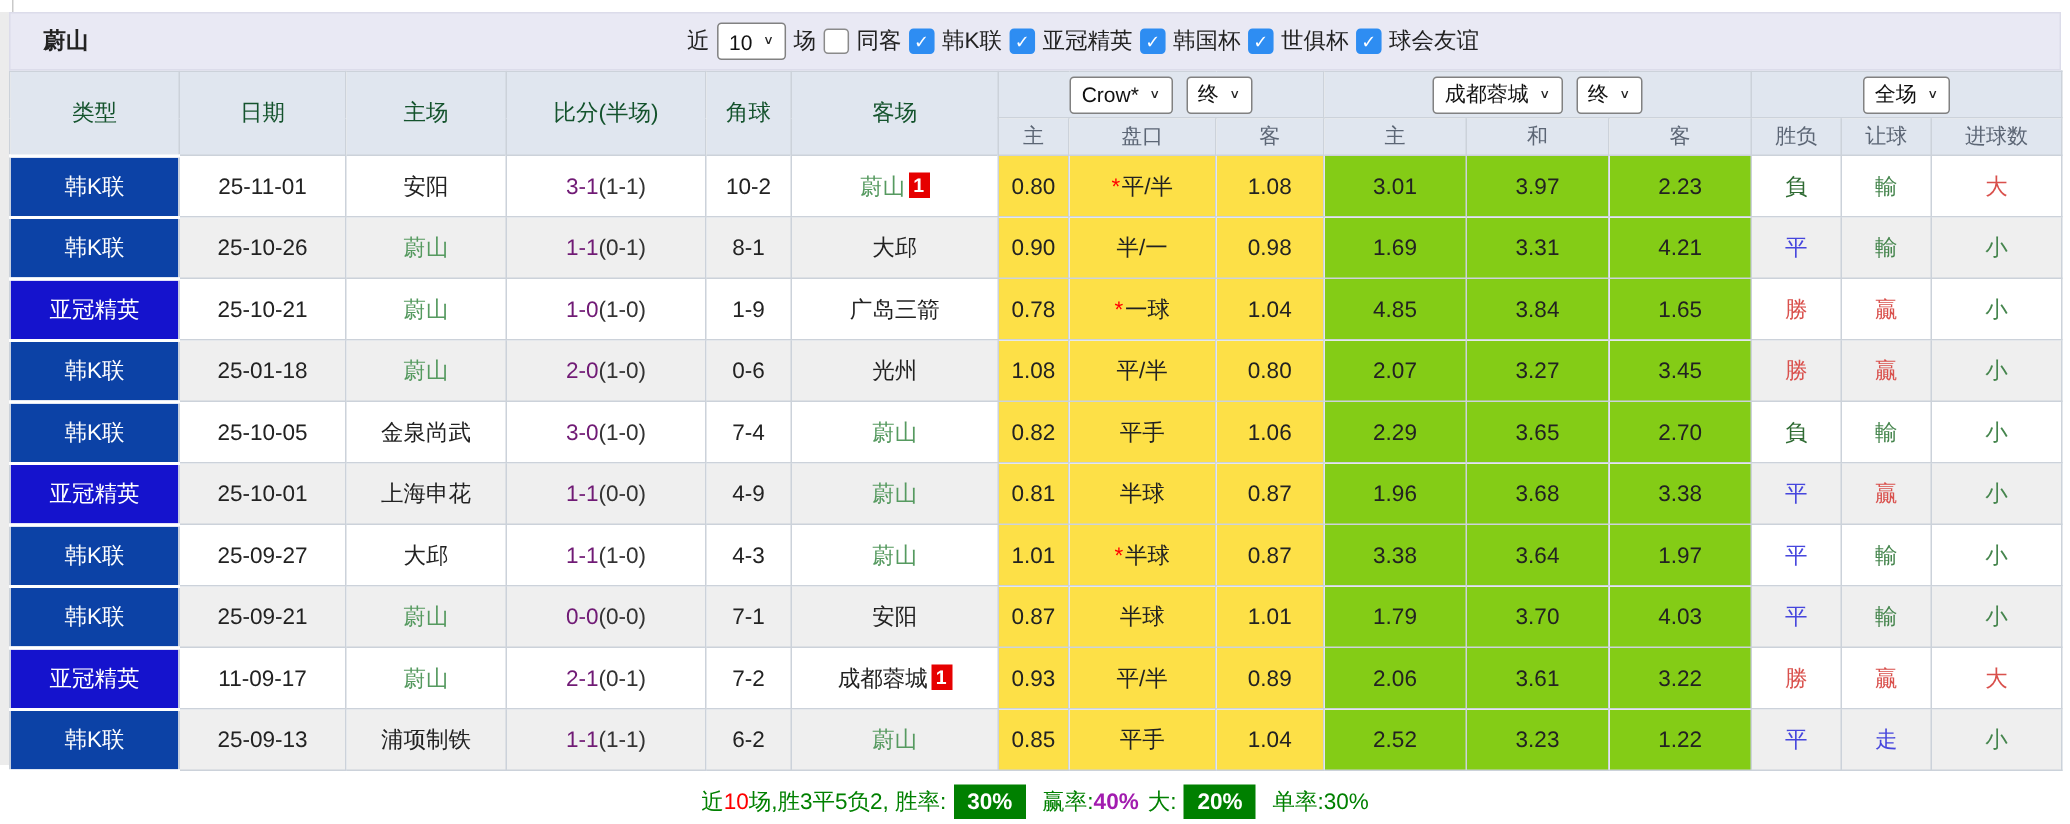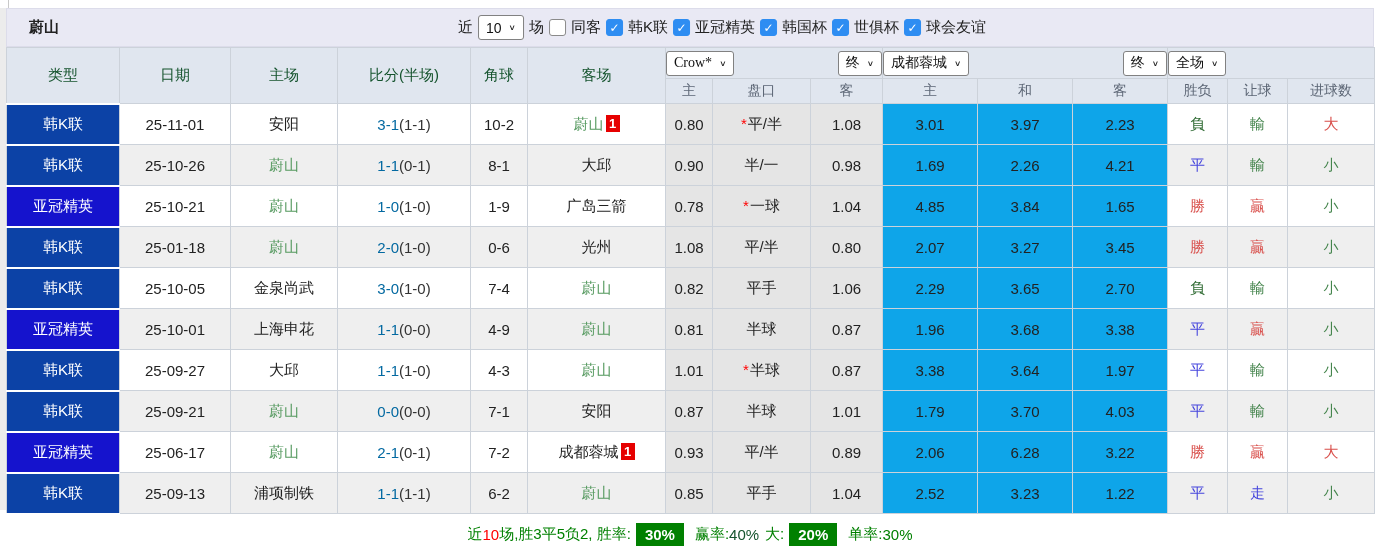--- a/index.html
+++ b/index.html
@@ -27,45 +27,45 @@
   .cb.on { background:#2e8df2; color:#fff; border:1px solid #2e8df2; }
   .cb.off { background:#fff; border:1px solid #8a8a8a; color:transparent; }
 
   table { border-collapse:collapse; table-layout:fixed; width:1368px; margin-left:6px; }
   th, td { border:1px solid #ccd2da; text-align:center; white-space:nowrap; overflow:hidden; }
   thead th { background:#e0e6ef; color:#4c5563; font-weight:normal; }
   thead tr.ctrl th { height:31px; border-bottom:none; }
   thead tr.ctrl th.grp { border-bottom:1px solid #ccd2da; }
   thead th.main-h { font-size:15px; color:#14532d; }
   thead tr.sub th { height:25px; font-size:14px; color:#5c6675; }
-  .grp-inner { display:flex; align-items:center; justify-content:space-between; gap:9px;font-family:Liberation Serif, serif; }
+  .grp-inner { display:flex; align-items:center; justify-content:center; gap:9px; }
 
   tbody td { height:41px; font-size:15px; color:#222; background:#fff; }
   tbody tr.alt td { background:#efefef; }
-  tbody td.odds, tbody tr.alt td.odds { background:#e5e5e5; }
-  tbody td.avg,  tbody tr.alt td.avg  { background:#0ea5e9; }
+  tbody td.odds, tbody tr.alt td.odds { background:#fde047; }
+  tbody td.avg,  tbody tr.alt td.avg  { background:#84cc16; }
   td.league { padding:0; border-top:2px solid #fff; border-bottom:2px solid #fff; }
   td.league .lg { display:flex; align-items:center; justify-content:center; height:100%;
                   color:#fff; font-size:15px; }
   .tname.self { color:#569a60; }
   .card-badge { display:inline-block; background:#e60000; color:#fff; width:14px; height:17px;
                 line-height:17px; font-size:13px; font-weight:bold; margin-left:2px; vertical-align:1px; }
-  .ft { color:#0369a1; }
+  .ft { color:#701a75; }
   .ht { color:#333;margin-top:32px; }
   .star { color:#f00; margin-right:1px; }
   .c-red { color:#d9504c; }
   .c-blue { color:#4646dd; }
   .c-green { color:#45854d; }
   .c-dgreen { color:#2f6b33; }
 
   .summary { margin-left:6px; width:1368px; height:40px; display:flex; align-items:center;
              justify-content:center; font-size:15px; background:#fff; white-space:pre; }
   .sg { color:#008000; }
   .sr { color:#f00; }
-  .sb { color:#14532d; }
+  .sb { color:#a21caf;font-weight:bold; }
   .badge { background:#008000; color:#fff; font-weight:bold; padding:3px 9px; margin:0 5px; }
   .sp { width:6px; display:inline-block; }
 </style>
 </head>
 <body>
 
 <div class="page">
   <div class="top-strip">
       <span class="tick"></span>
     </div>
@@ -192,21 +192,21 @@
           </td>
       <td>25-10-26</td>
       <td><span class="tname self">蔚山</span></td>
       <td><span class="ft">1-1</span><span class="ht">(0-1)</span></td>
       <td>8-1</td>
       <td><span class="tname">大邱</span></td>
       <td class="odds">0.90</td>
       <td class="odds"><span>半/一</span></td>
       <td class="odds">0.98</td>
       <td class="avg">1.69</td>
-      <td class="avg">2.26</td>
+      <td class="avg">3.31</td>
       <td class="avg">4.21</td>
       <td class="res c-blue">平</td>
       <td class="res c-green">輸</td>
       <td class="res c-green">小</td>
     </tr>
         <tr>
       <td class="league">
             <div class="lg" style="background: rgb(21, 19, 205);">亚冠精英</div>
           </td>
       <td>25-10-21</td>
@@ -316,30 +316,30 @@
       <td class="avg">3.70</td>
       <td class="avg">4.03</td>
       <td class="res c-blue">平</td>
       <td class="res c-green">輸</td>
       <td class="res c-green">小</td>
     </tr>
         <tr>
       <td class="league">
             <div class="lg" style="background: rgb(21, 19, 205);">亚冠精英</div>
           </td>
-      <td>25-06-17</td>
+      <td>11-09-17</td>
       <td><span class="tname self">蔚山</span></td>
       <td><span class="ft">2-1</span><span class="ht">(0-1)</span></td>
       <td>7-2</td>
       <td><span class="tname">成都蓉城</span><span class="card-badge">1</span></td>
       <td class="odds">0.93</td>
       <td class="odds"><span>平/半</span></td>
       <td class="odds">0.89</td>
       <td class="avg">2.06</td>
-      <td class="avg">6.28</td>
+      <td class="avg">3.61</td>
       <td class="avg">3.22</td>
       <td class="res c-red">勝</td>
       <td class="res c-red">贏</td>
       <td class="res c-red">大</td>
     </tr>
         <tr class="alt">
       <td class="league">
             <div class="lg" style="background: rgb(12, 66, 166);">韩K联</div>
           </td>
       <td>25-09-13</td>

